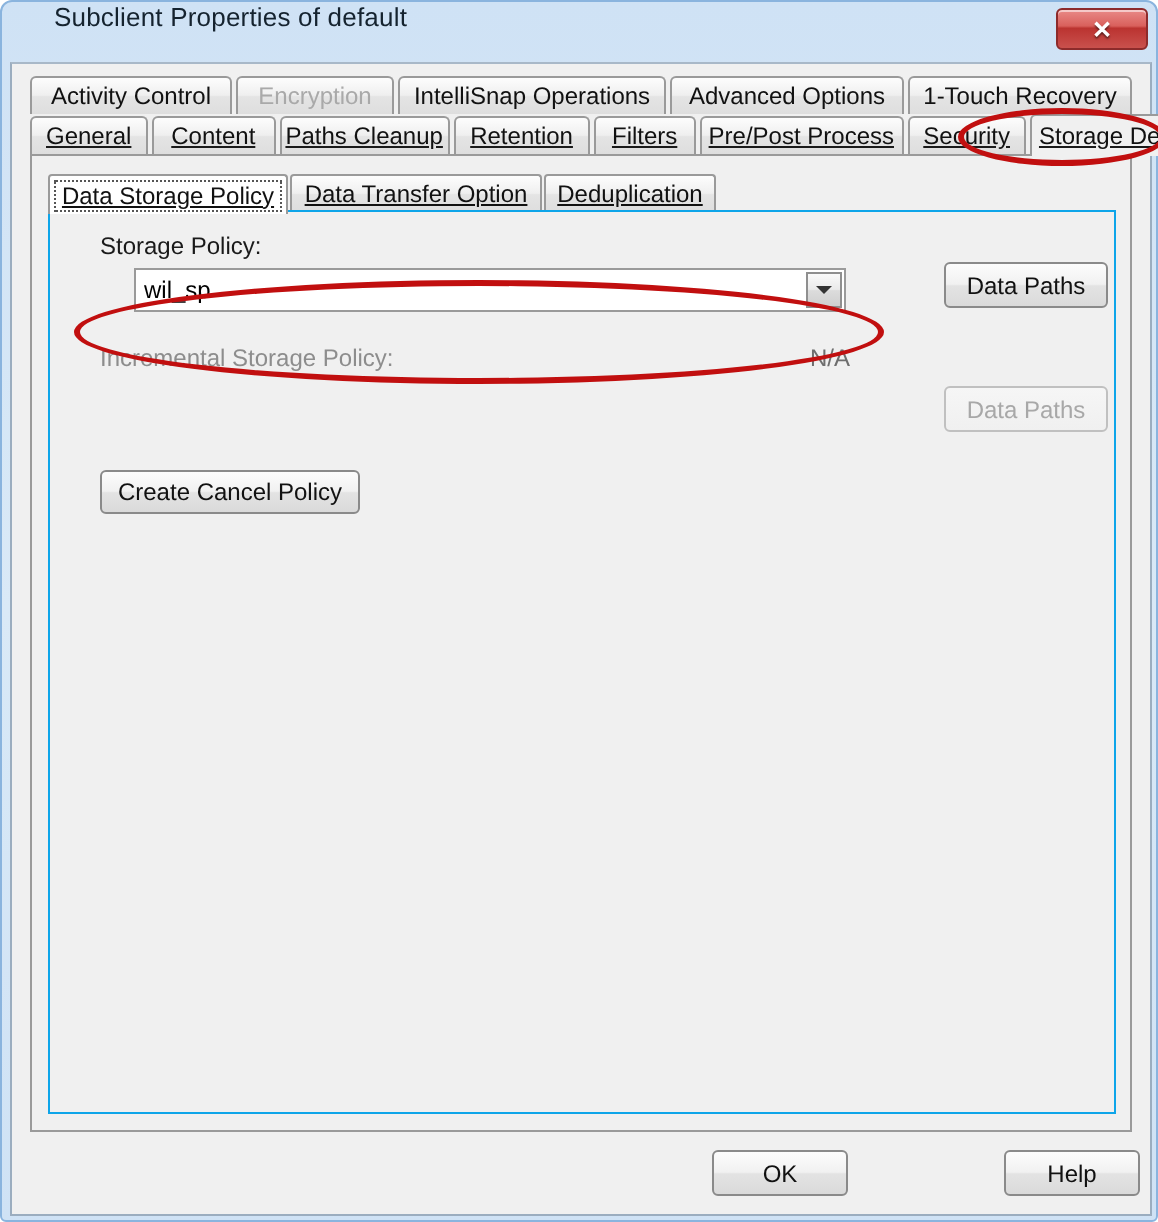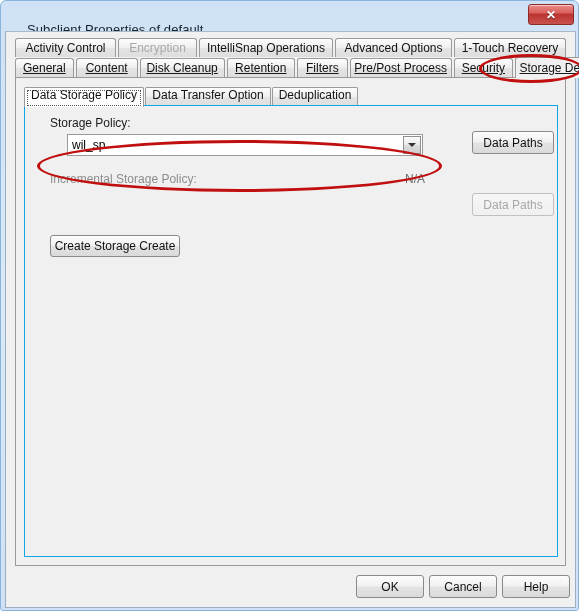--- a/index.html
+++ b/index.html
@@ -42,21 +42,21 @@
   .titlebar {
     position: absolute;
     left: 0; top: 0;
     width: 579px;
     height: 30px;
     box-sizing: border-box;
   }
   .title-text {
     position: absolute;
     left: 26px;
-    top: 21px;
+    top: 0;
     font-size: 13px;
     color: #15232f;
     white-space: nowrap;
     letter-spacing: 0.1px;
   }
   .close-btn {
     position: absolute;
     right: 6px;
     top: 3px;
     width: 46px;
@@ -151,27 +151,29 @@
     align-items: flex-end;
   }
   .itab {
     height: 19px;
     box-sizing: border-box;
     background: linear-gradient(to bottom, #fdfdfd 0%, #efefef 48%, #e4e4e4 52%, #dedede 100%);
     border: 1px solid #9a9a9a;
     border-bottom: none;
     border-radius: 2px 2px 0 0;
     display: flex;
+    align-items: center;
     justify-content: center;
     padding: 0 8px;
     font-size: 12px;
     color: #111;
     white-space: nowrap;
     margin-right: 1px;
     cursor: default;
+    text-decoration: underline;
   }
   .itab.selected {
     background: #ffffff;
     height: 20px;
     margin-bottom: -1px;
     z-index: 5;
     position: relative;
   }
   .itab.selected .focus-ring {
     position: absolute;
@@ -357,21 +359,21 @@
         </div>
     </div>
     <div class="tabrow row2">
       <div class="tab" style="width:61px">
           <span>General</span>
         </div>
       <div class="tab" style="width:65px">
           <span>Content</span>
         </div>
       <div class="tab" style="width:85px">
-          <span>Disk Cleanup</span>
+          <span>Paths Cleanup</span>
         </div>
       <div class="tab" style="width:72px">
           <span>Retention</span>
         </div>
       <div class="tab" style="width:53px">
           <span>Filters</span>
         </div>
       <div class="tab" style="width:102px">
           <span>Pre/Post Process</span>
         </div>
@@ -410,25 +412,24 @@
         </div>
       </div>
 
       <div class="btn btn-datapaths1">Data Paths</div>
 
       <div class="lbl-incremental">Incremental Storage Policy:</div>
       <div class="val-incremental">N/A</div>
 
       <div class="btn btn-datapaths2 disabled">Data Paths</div>
 
-      <div class="btn btn-create-sp">Create Storage Create</div>
+      <div class="btn btn-create-sp">Create Cancel Policy</div>
 
     </div>
   </div>
 
   <div class="btn footer-btn btn-ok">OK</div>
-  <div class="btn footer-btn btn-cancel">Cancel</div>
   <div class="btn footer-btn btn-help">Help</div>
 
   <div class="annot annot-tab"></div>
   <div class="annot annot-combo"></div>
 
 </div>
 
 </body></html>

